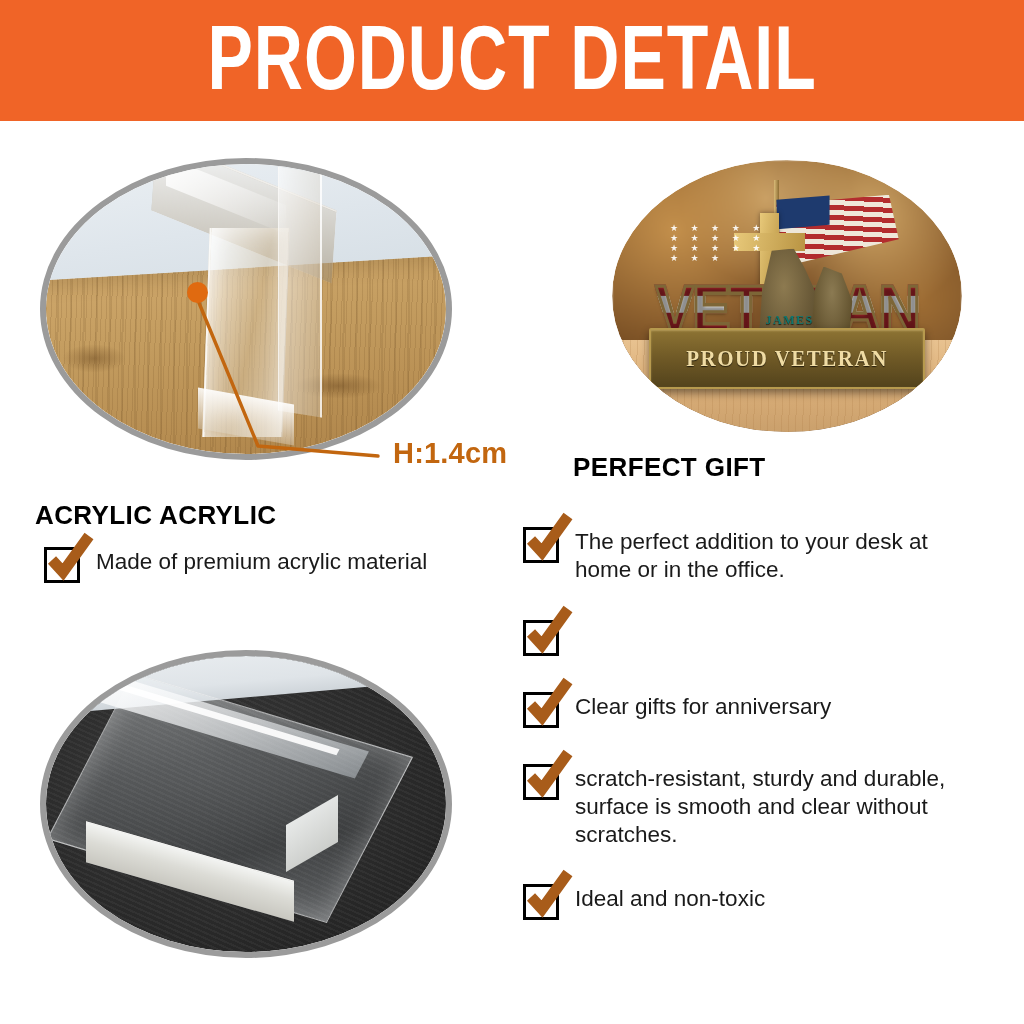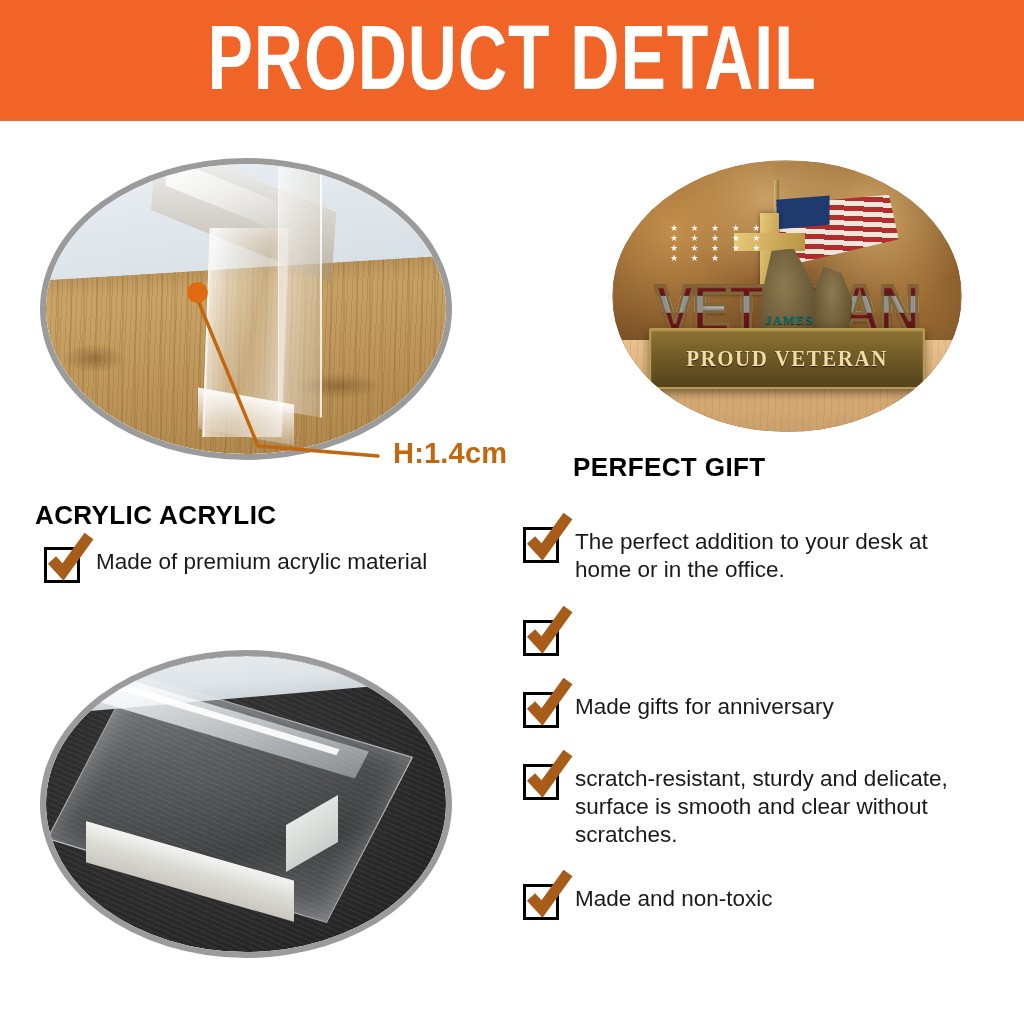--- a/index.html
+++ b/index.html
@@ -390,36 +390,36 @@
         </svg>
       </span>
     </div>
 
     <div class="check-item">
       <span class="check-box">
         <svg class="check-mark" viewBox="0 0 52 52">
           <path d="M8 27 L19 39 L45 3" fill="none" stroke="#A85C1A" stroke-width="11" stroke-linecap="butt" stroke-linejoin="miter"></path>
         </svg>
       </span>
-      <span class="check-text">Made gifts for anniversary</span>
-    </div>
-
-    <div class="check-item">
-      <span class="check-box">
-        <svg class="check-mark" viewBox="0 0 52 52">
-          <path d="M8 27 L19 39 L45 3" fill="none" stroke="#A85C1A" stroke-width="11" stroke-linecap="butt" stroke-linejoin="miter"></path>
-        </svg>
-      </span>
-      <span class="check-text">scratch-resistant, sturdy and delicate, surface is smooth and clear without scratches.</span>
-    </div>
-
-    <div class="check-item">
-      <span class="check-box">
-        <svg class="check-mark" viewBox="0 0 52 52">
-          <path d="M8 27 L19 39 L45 3" fill="none" stroke="#A85C1A" stroke-width="11" stroke-linecap="butt" stroke-linejoin="miter"></path>
-        </svg>
-      </span>
-      <span class="check-text">Made and non-toxic</span>
+      <span class="check-text">Clear gifts for anniversary</span>
+    </div>
+
+    <div class="check-item">
+      <span class="check-box">
+        <svg class="check-mark" viewBox="0 0 52 52">
+          <path d="M8 27 L19 39 L45 3" fill="none" stroke="#A85C1A" stroke-width="11" stroke-linecap="butt" stroke-linejoin="miter"></path>
+        </svg>
+      </span>
+      <span class="check-text">scratch-resistant, sturdy and durable, surface is smooth and clear without scratches.</span>
+    </div>
+
+    <div class="check-item">
+      <span class="check-box">
+        <svg class="check-mark" viewBox="0 0 52 52">
+          <path d="M8 27 L19 39 L45 3" fill="none" stroke="#A85C1A" stroke-width="11" stroke-linecap="butt" stroke-linejoin="miter"></path>
+        </svg>
+      </span>
+      <span class="check-text">Ideal and non-toxic</span>
     </div>
 
   </div>
 
 </div>
 
 </body></html>

